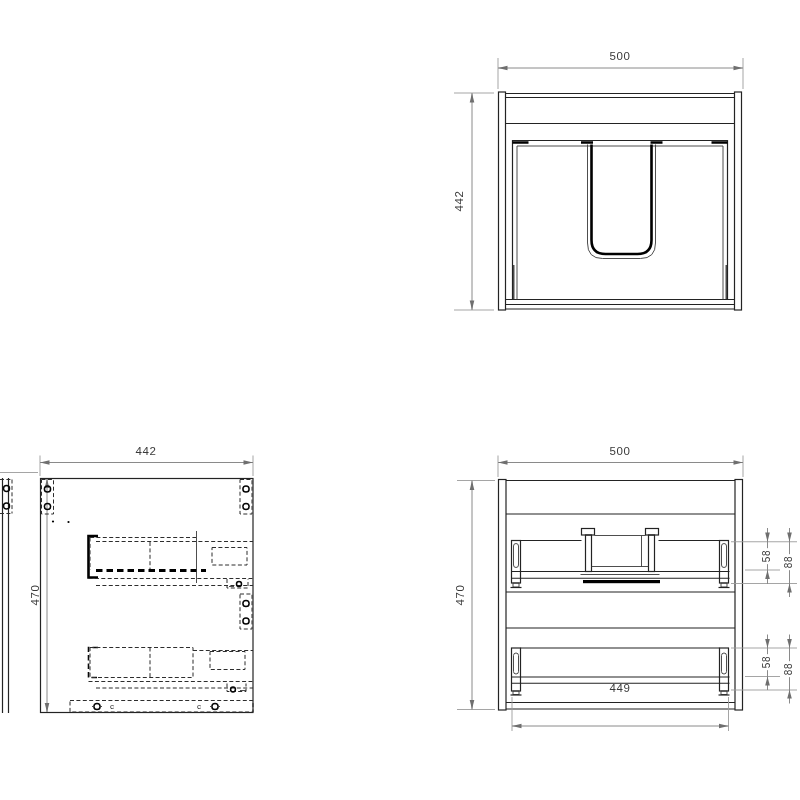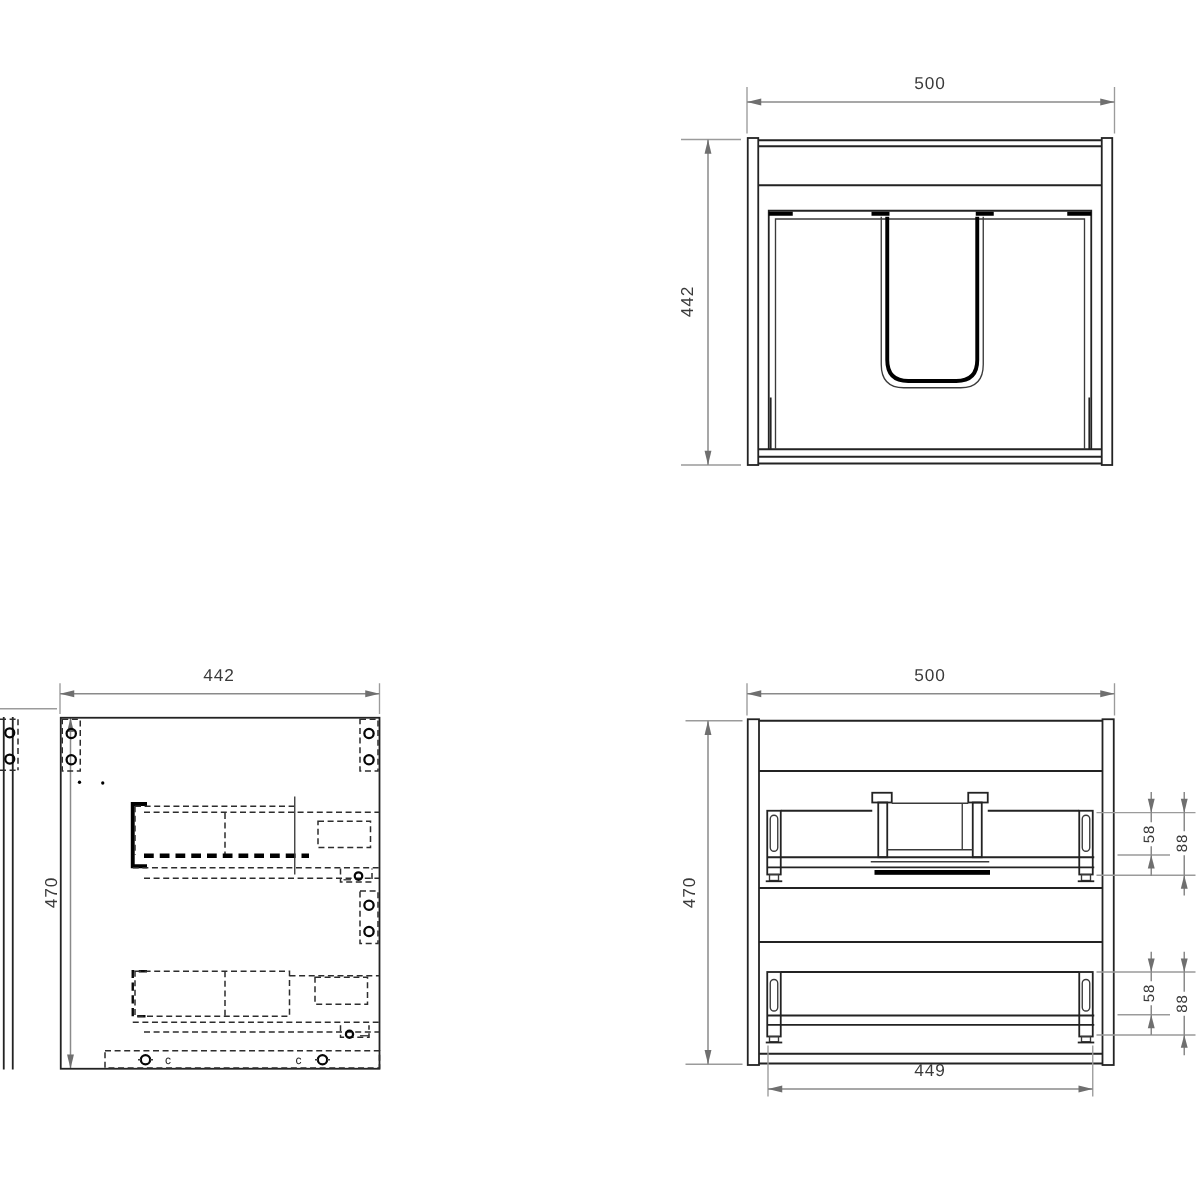--- a/index.html
+++ b/index.html
@@ -214,20 +214,20 @@
 <div class="dimlabel" style="left:620px;top:57px;">500</div>
 <div class="dimlabel rot" style="left:460px;top:201px;">442</div>
 
 <div class="dimlabel" style="left:146px;top:452px;">442</div>
 <div class="dimlabel rot" style="left:36px;top:595px;">470</div>
 <div class="dimlabel tinymark" style="left:112px;top:707px;">c</div>
 <div class="dimlabel tinymark" style="left:199px;top:707px;">c</div>
 
 <div class="dimlabel" style="left:620px;top:452px;">500</div>
 <div class="dimlabel rot" style="left:461px;top:595px;">470</div>
-<div class="dimlabel" style="left:620px;top:715px;">449</div>
+<div class="dimlabel" style="left:620px;top:689px;">449</div>
 
 <div class="dimlabel rot smalldim" style="left:767px;top:556px;">58</div>
 <div class="dimlabel rot smalldim" style="left:789px;top:562px;">88</div>
 <div class="dimlabel rot smalldim" style="left:767px;top:662px;">58</div>
 <div class="dimlabel rot smalldim" style="left:789px;top:669px;">88</div>
 
 </div>
 
 </body></html>

